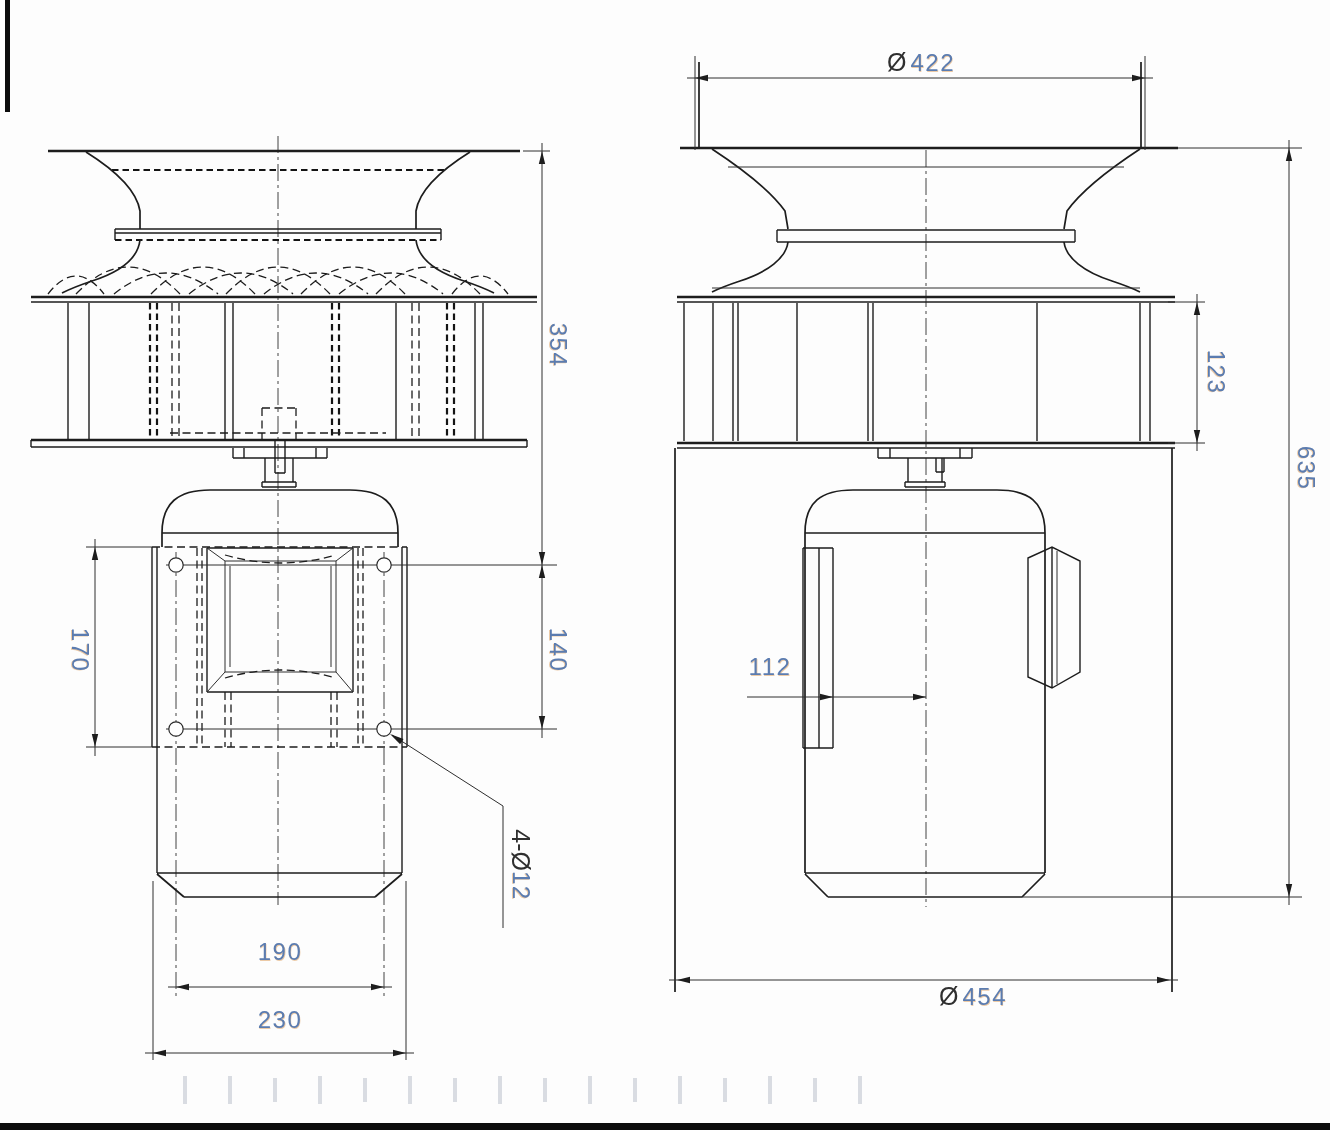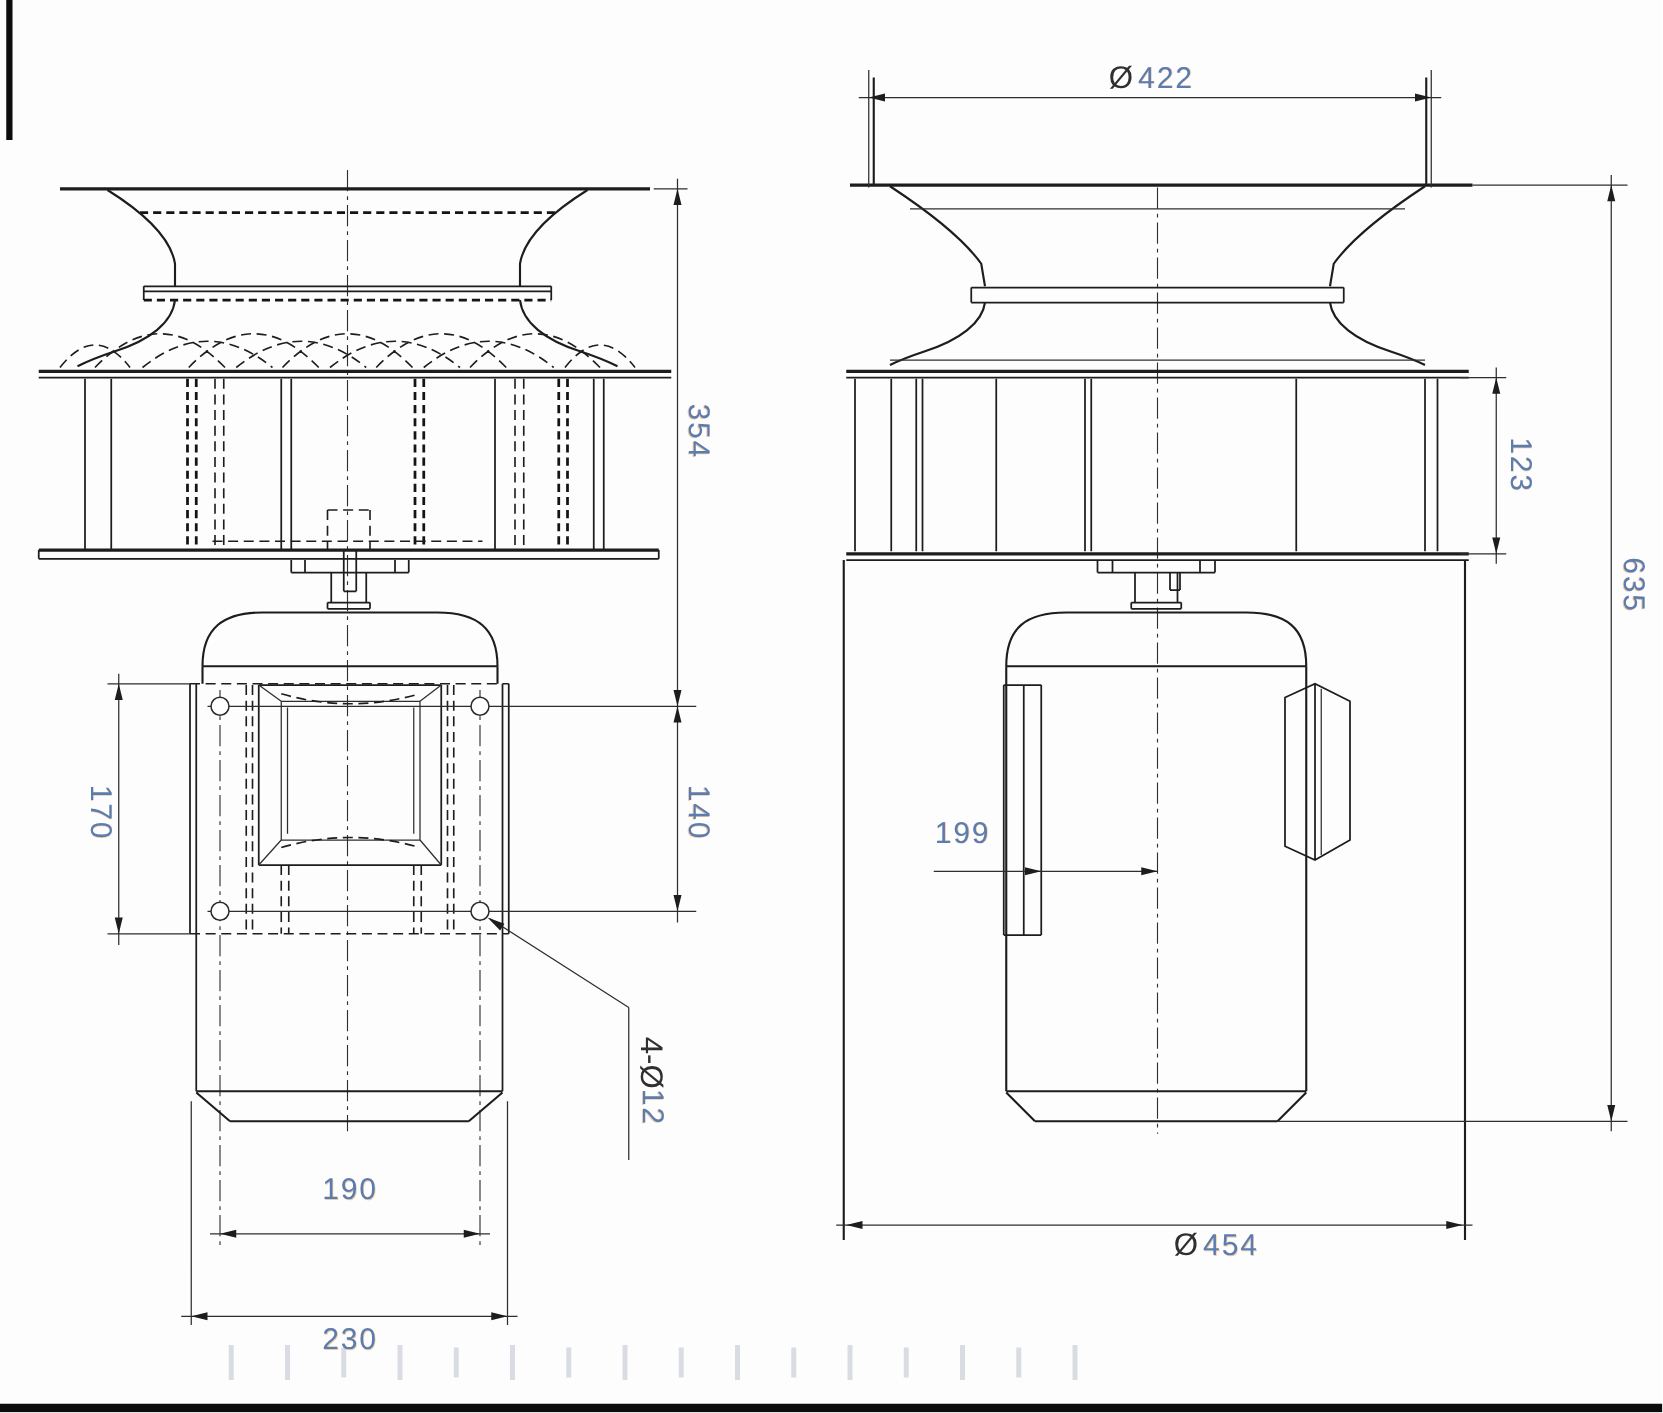--- a/index.html
+++ b/index.html
@@ -188,29 +188,29 @@
   <div class="dimlabel v" style="left:546px;top:650px;">140</div>
 
   <div class="dimlabel v" style="left:68px;top:650px;">170</div>
 
   <div class="dimlabel v" style="left:508px;top:865px;">
     <span class="sym">4-Ø</span><span>12</span>
   </div>
 
   <div class="dimlabel h" style="left:280px;top:940px;">190</div>
 
-  <div class="dimlabel h" style="left:280px;top:1060px;">230</div>
+  <div class="dimlabel h" style="left:280px;top:1008px;">230</div>
 
   <div class="dimlabel h" style="left:921px;top:38px;margin-top:12px;">
     <span class="sym">Ø</span><span>422</span>
   </div>
 
   <div class="dimlabel v" style="left:1204px;top:372px;">123</div>
 
   <div class="dimlabel v" style="left:1294px;top:468px;">635</div>
 
-  <div class="dimlabel h" style="left:770px;top:655px;">199</div>
+  <div class="dimlabel h" style="left:770px;top:655px;">112</div>
 
   <div class="dimlabel h" style="left:973px;top:984px;">
     <span class="sym">Ø</span><span>454</span>
   </div>
 
 </div>
 
 </body></html>

